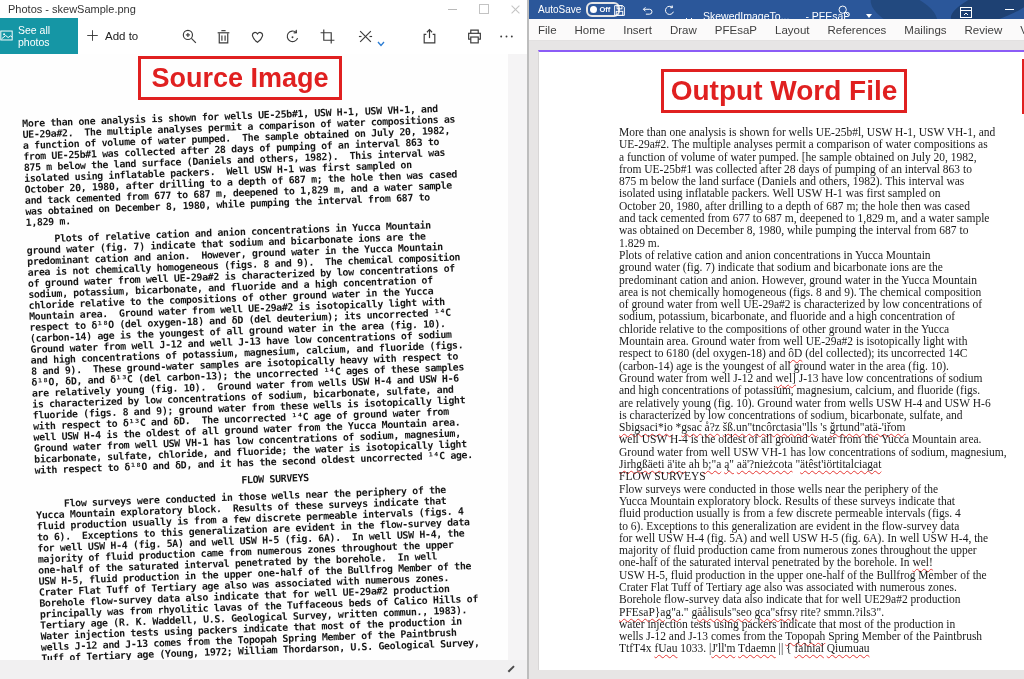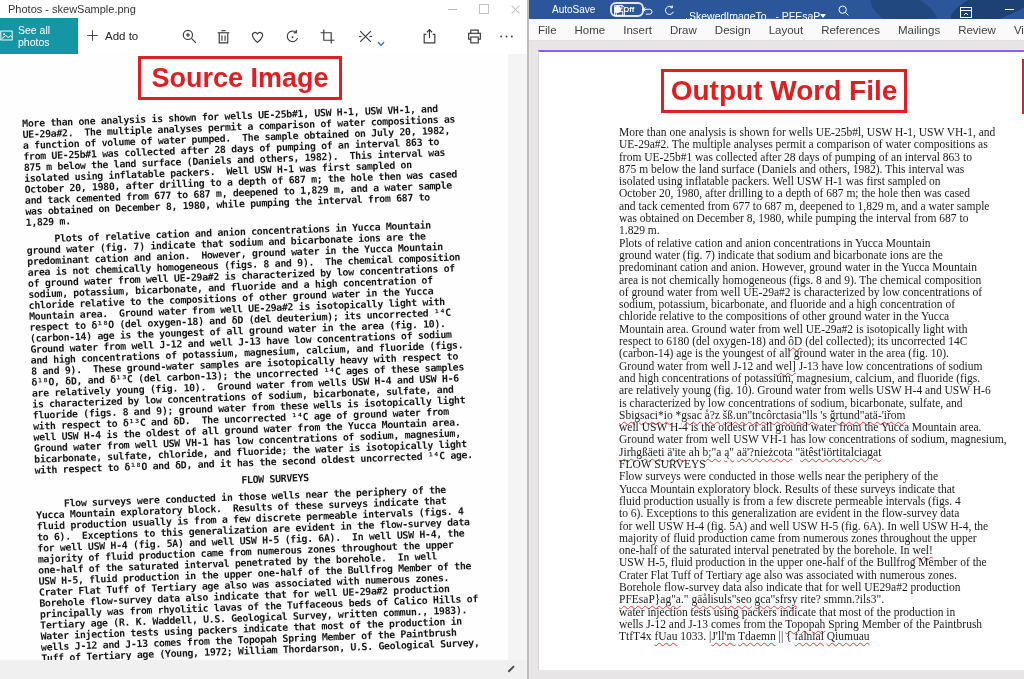--- a/index.html
+++ b/index.html
@@ -41,27 +41,27 @@
 
   
   #window-gap{left:527px;top:0;width:2px;height:679px;background:#bdbdbd;}
 
   
   #word-window{left:529px;top:0;width:495px;height:679px;background:#e7e5e5;}
   .w-titlebar{left:0;top:0;width:495px;height:19px;background:var(--word-blue,#2b579a);overflow:hidden;}
   .w-deco1{left:340px;top:-6px;width:70px;height:34px;background:#22497f;transform:rotate(28deg);border-radius:40%;}
   .w-deco2{left:420px;top:-10px;width:90px;height:30px;background:#1e4173;transform:rotate(-22deg);border-radius:40%;}
   .w-titlebar *{color:#fff;}
-  .autosave{left:23px;top:0;height:19px;display:flex;align-items:center;gap:15px;font-size:10px;}
+  .autosave{left:9px;top:0;height:19px;display:flex;align-items:center;gap:5px;font-size:10px;}
   .as-pill{width:30px;height:11px;border:2px solid #e5e5e5;border-radius:6px;display:flex;align-items:center;cursor:pointer;}
   .as-dot{width:7px;height:7px;border-radius:50%;background:#fff;margin-left:2px;}
   .as-state{font-size:7.5px;font-weight:bold;margin-left:2px;}
   .wt-icon{top:3px;width:13px;height:13px;}
   .wt-icon svg{stroke:#fff;fill:none;stroke-width:1.2;}
-  .w-title{left:160px;top:0;height:31px;display:flex;align-items:center;gap:0;font-size:10.5px;}
+  .w-title{left:174px;top:0;height:31px;display:flex;align-items:center;gap:16px;font-size:10.5px;}
   .dn-caret{width:0;height:0;border-left:3px solid transparent;border-right:3px solid transparent;border-top:4px solid #fff;}
   .w-minimize{right:10px;top:9px;width:9px;height:1px;background:#fff;}
   .ribbon-display{right:52px;top:4px;}
 
   .w-tabs{left:0;top:19px;width:495px;height:21px;background:#fbfafa;border-bottom:1px solid #e3e1e1;
           display:flex;align-items:center;font-size:11.5px;color:#3f3f3f;}
   .w-tab{padding:0 9px;height:21px;display:flex;align-items:center;cursor:pointer;}
 
   .w-canvas{left:0;top:41px;width:495px;height:629px;background:#e7e5e5;}
   .page{left:9px;top:9px;width:486px;height:620px;background:#fff;border-left:1px solid #d8d6d6;border-top:2px solid #8b5cf6;}
@@ -309,34 +309,35 @@
         </svg>
     </div>
     <div class="abs w-minimize"></div>
   </div>
 
   <div class="abs w-tabs">
       <div class="w-tab">File</div>
       <div class="w-tab">Home</div>
       <div class="w-tab">Insert</div>
       <div class="w-tab">Draw</div>
-      <div class="w-tab">Design</div>
+      <div class="w-tab">PFEsaP</div>
       <div class="w-tab">Layout</div>
       <div class="w-tab">References</div>
       <div class="w-tab">Mailings</div>
       <div class="w-tab">Review</div>
       <div class="w-tab">View</div>
     </div>
 
   <div class="abs w-canvas">
     <div class="abs page">
       <div class="abs out-annotation">Output Word File</div>
       <div class="abs doc-text">
           <div class="doc-line"><span>More than one analysis is shown for wells UE-25b#l, USW H-1, USW VH-1, and</span></div>
           <div class="doc-line"><span>UE-29a#2. The multiple analyses permit a comparison of water compositions as</span></div>
+          <div class="doc-line"><span>a function of volume of water pumped. [he sample obtained on July 20, 1982,</span></div>
           <div class="doc-line"><span>from UE-25b#1 was collected after 28 days of pumping of an interval 863 to</span></div>
           <div class="doc-line"><span>875 m below the land surface (Daniels and others, 1982). This interval was</span></div>
           <div class="doc-line"><span>isolated using inflatable packers. Well USW H-1 was first sampled on</span></div>
           <div class="doc-line"><span>October 20, 1980, after drilling to a depth of 687 m; the hole then was cased</span></div>
           <div class="doc-line"><span>and tack cemented from 677 to 687 m, deepened to 1,829 m, and a water sample</span></div>
           <div class="doc-line"><span>was obtained on December 8, 1980, while pumping the interval from 687 to</span></div>
           <div class="doc-line"><span>1.829 m.</span></div>
           <div class="doc-line"><span>Plots of relative cation and anion concentrations in Yucca Mountain</span></div>
           <div class="doc-line"><span>ground water (fig. 7) indicate that sodium and bicarbonate ions are the</span></div>
           <div class="doc-line"><span>predominant cation and anion. However, ground water in the Yucca Mountain</span></div>

